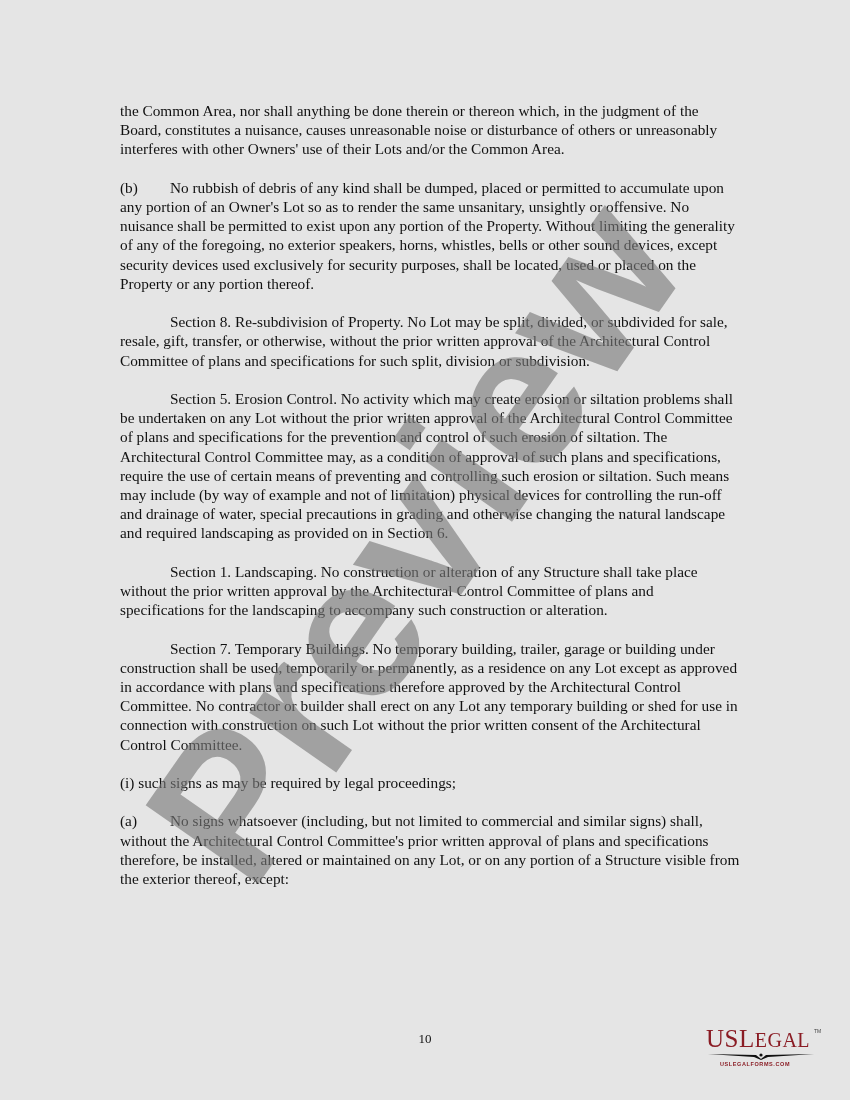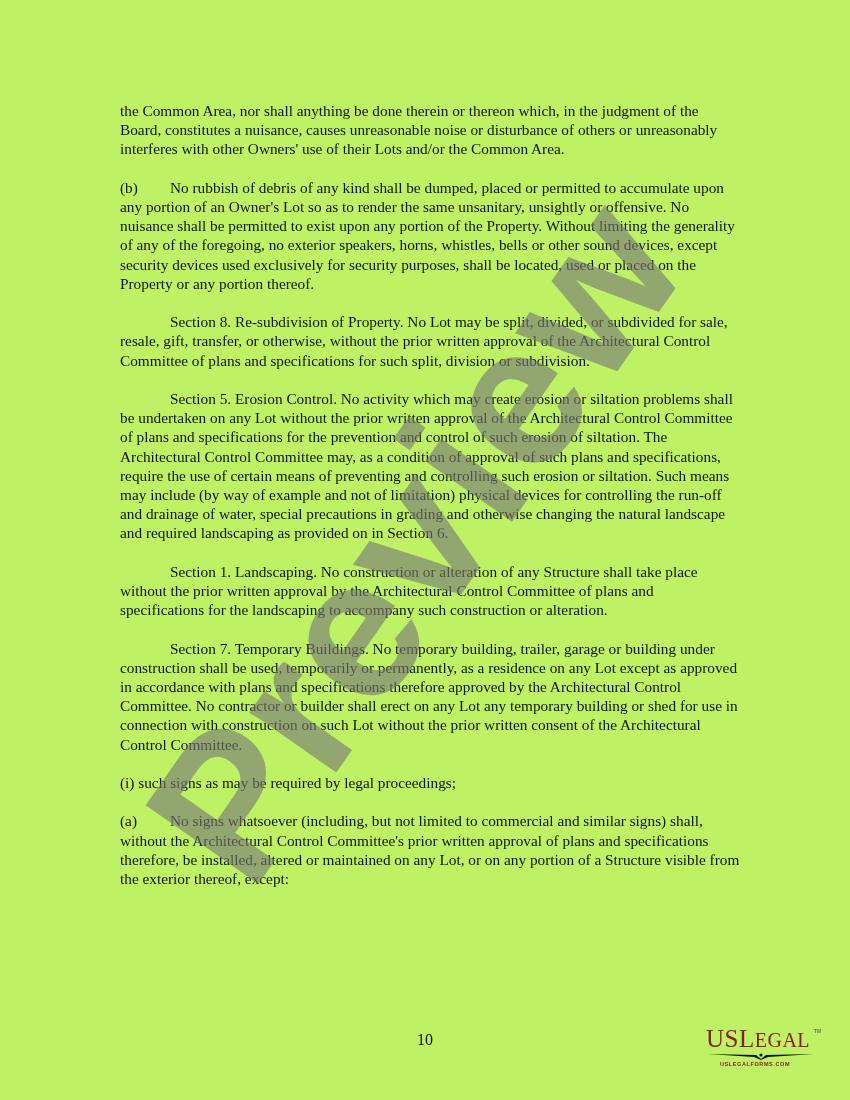--- a/index.html
+++ b/index.html
@@ -12,21 +12,21 @@
       height: 1100px;
       position: relative;
       overflow: hidden;
       font-family: "Liberation Serif", "DejaVu Serif", serif;
       color: #111111;
     }
     .page {
       position: absolute;
       left: 0; top: 0;
       width: 850px; height: 1100px;
-      background: #bef264;
+      background: #e5e5e5;
     }
     .content {
       position: absolute;
       left: 120px;
       top: 101px;
       width: 620px;
       font-size: 15.3px;
       line-height: 19.2px;
       z-index: 1;
     }
@@ -54,21 +54,21 @@
       white-space: nowrap;
       z-index: 2;
       pointer-events: none;
     }
     .page-number {
       position: absolute;
       left: 0;
       width: 850px;
       top: 1031px;
       text-align: center;
-      font-size: 16px;
+      font-size: 13px;
       z-index: 1;
     }
     .logo {
       position: absolute;
       left: 706px;
       top: 1026px;
       width: 114px;
       height: 44px;
       z-index: 3;
     }

